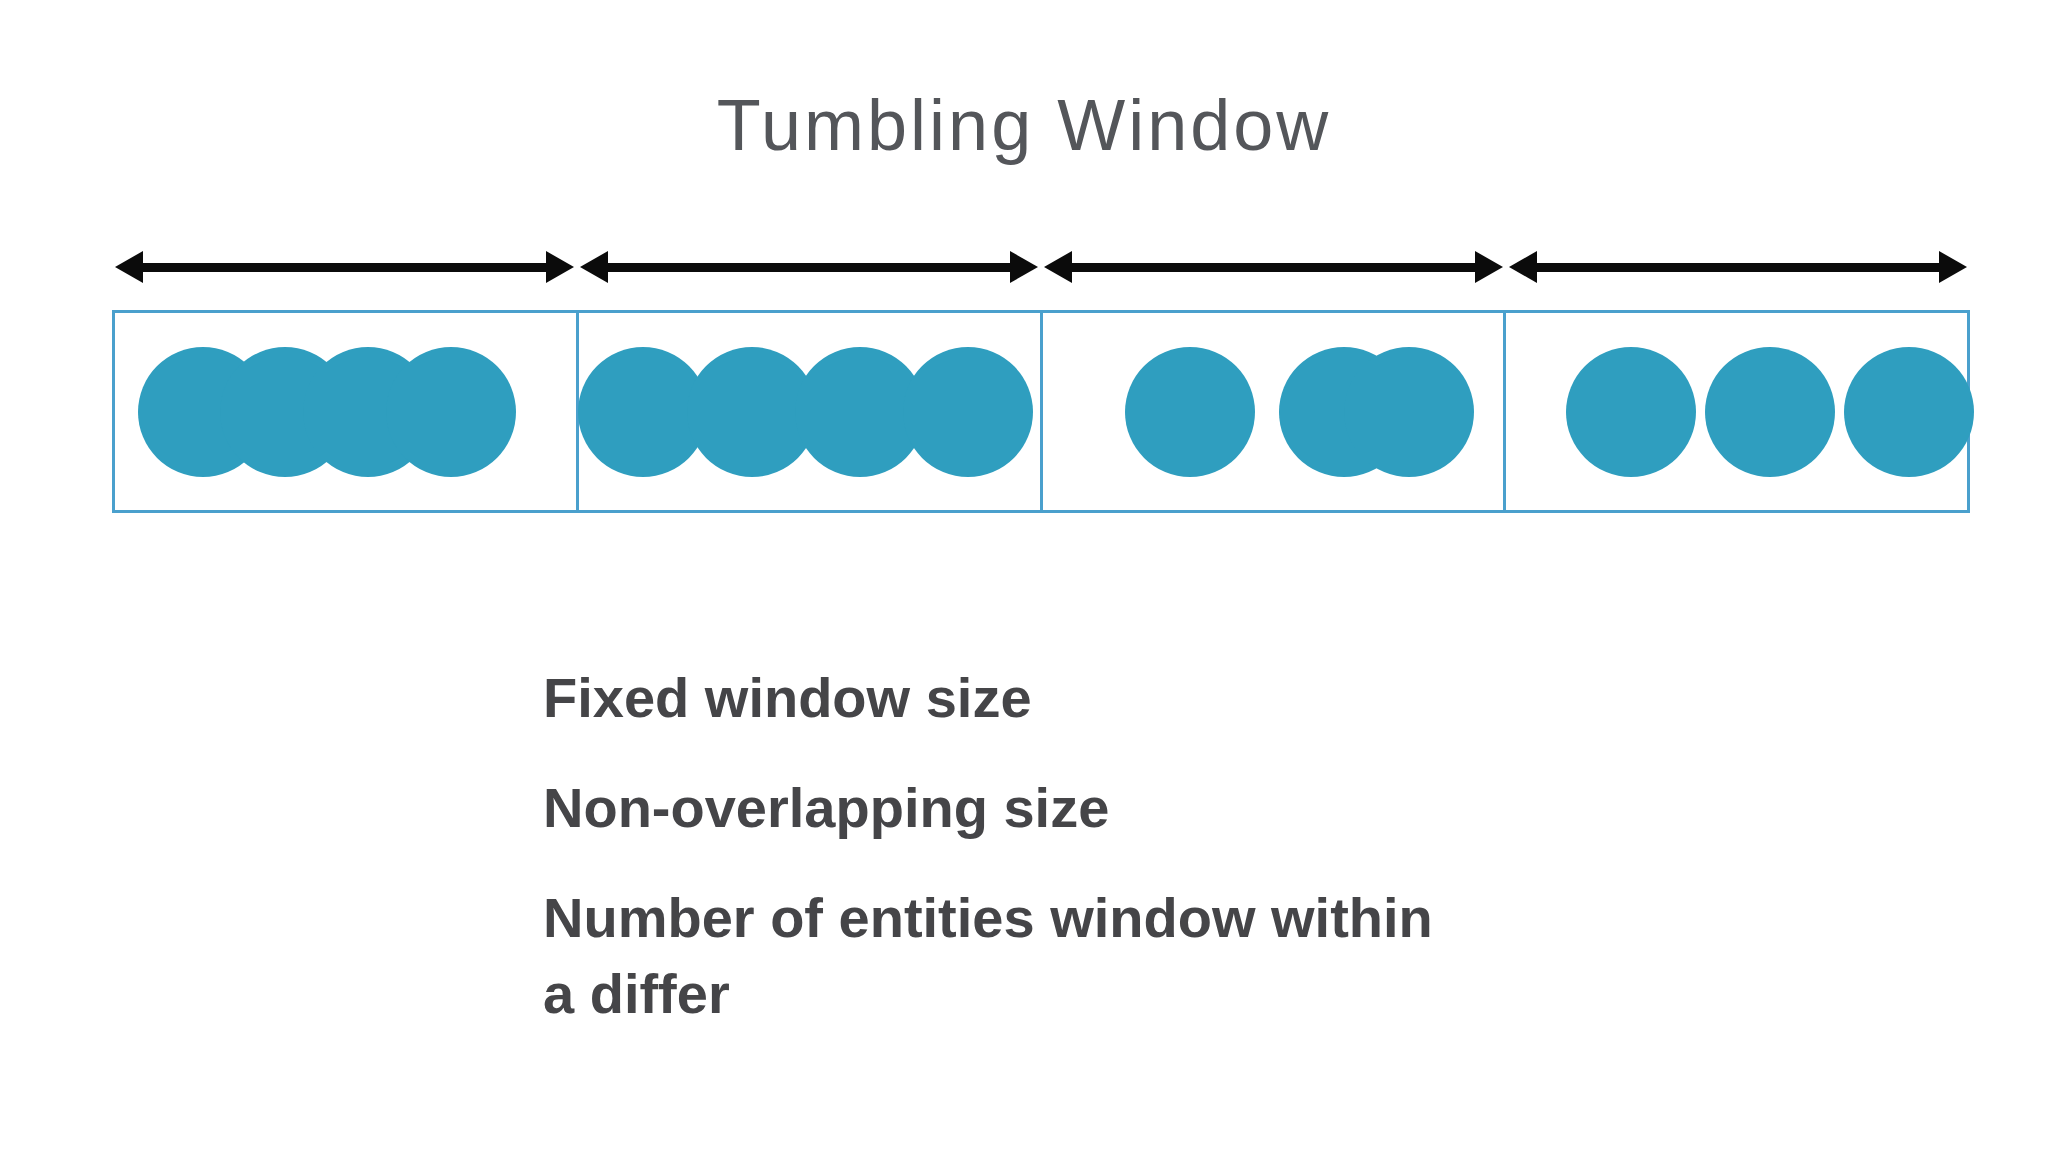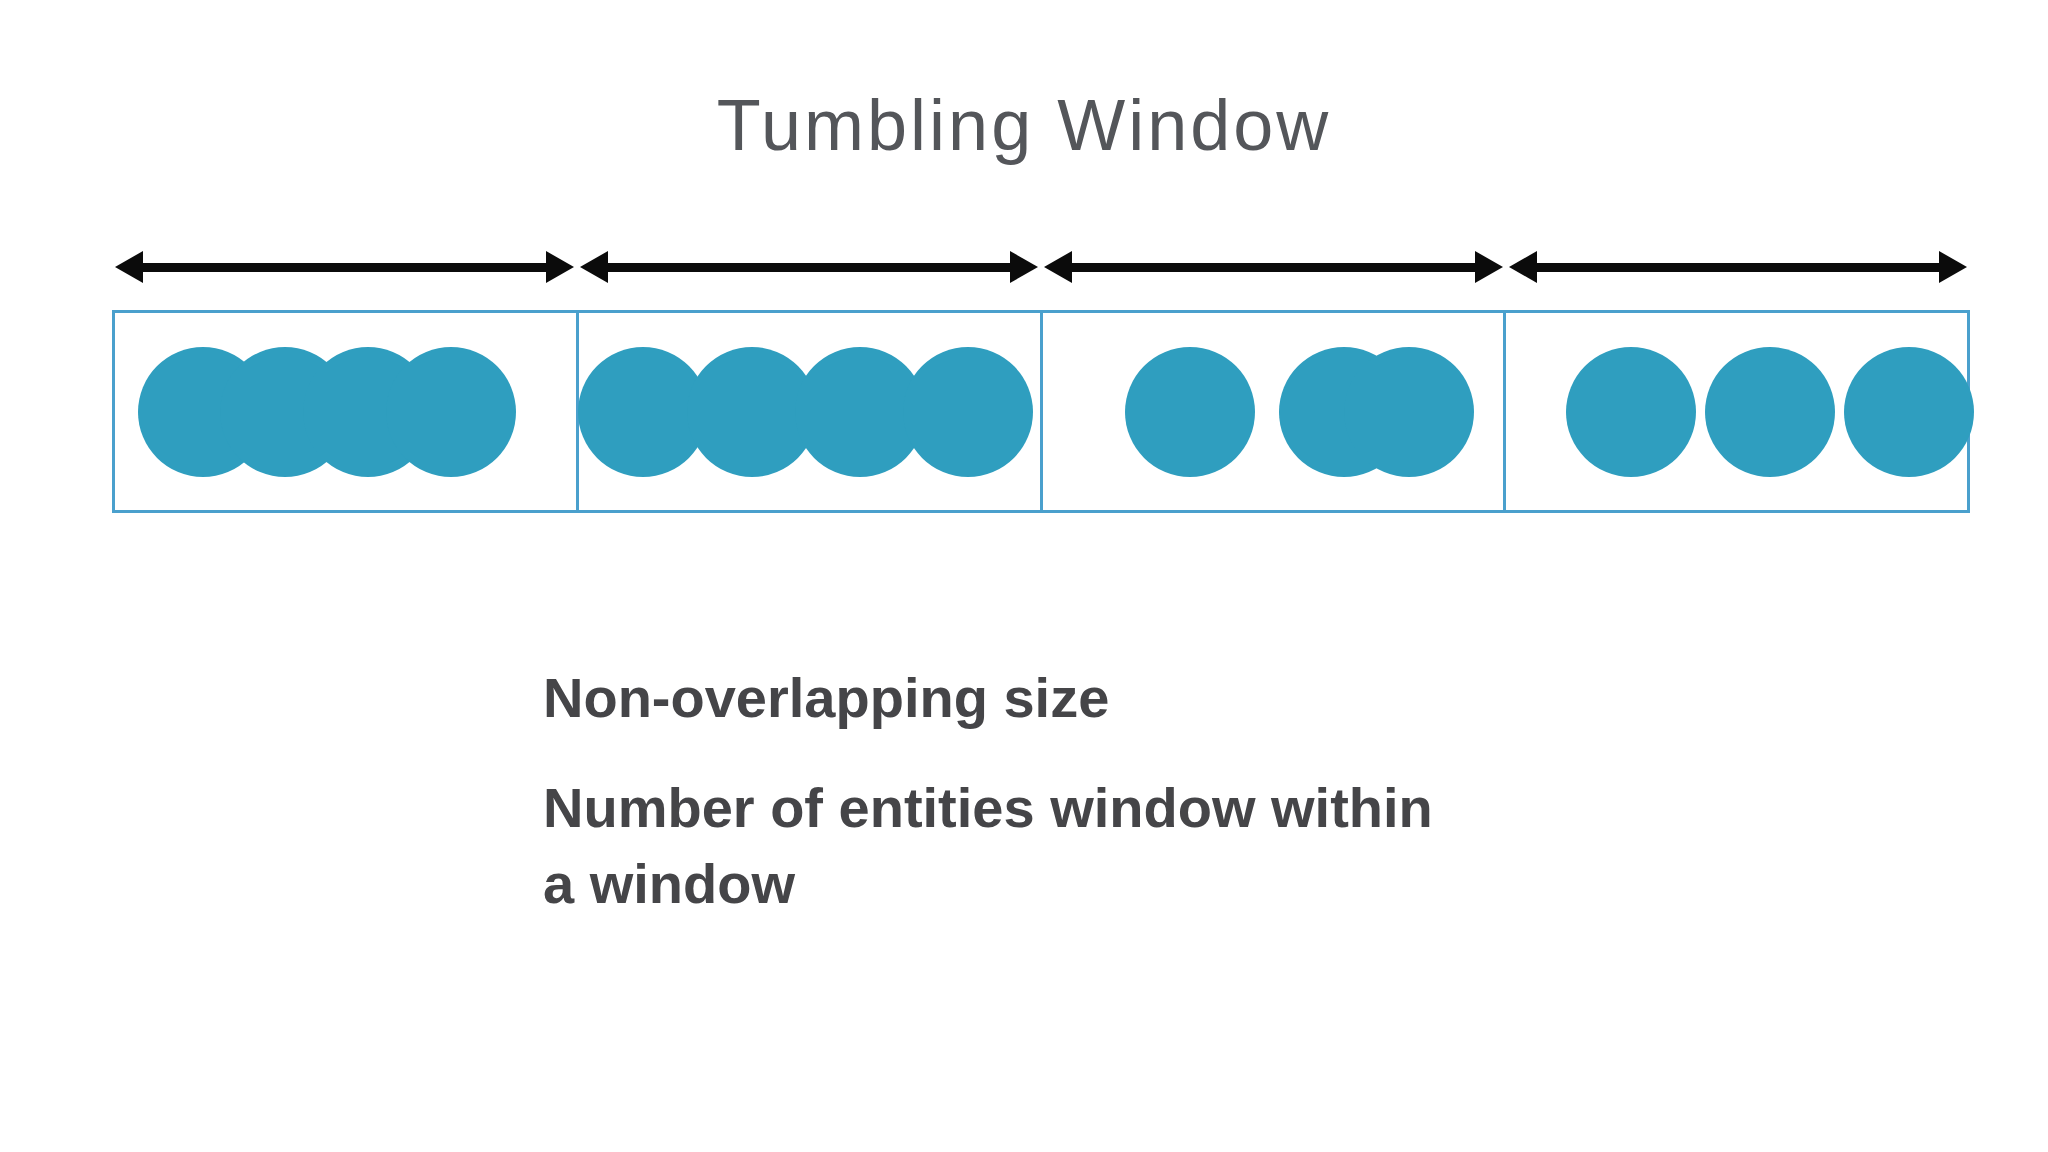--- a/index.html
+++ b/index.html
@@ -161,20 +161,23 @@
         <div class="dot" style="left: calc(79.5% - 65px);"></div>
       </div>
       <div class="window">
         <div class="dot" style="left: calc(27% - 65px);"></div>
         <div class="dot" style="left: calc(57.3% - 65px);"></div>
         <div class="dot" style="left: calc(87.5% - 65px);"></div>
       </div>
     </div>
   <div class="notes">
       <div class="note">
+        <div class="note-line">Fixed window size</div>
+      </div>
+      <div class="note">
         <div class="note-line">Non-overlapping size</div>
       </div>
       <div class="note">
         <div class="note-line">Number of entities window within</div>
-        <div class="note-line">a window</div>
+        <div class="note-line">a differ</div>
       </div>
     </div>
 </div>
 
 </body></html>

